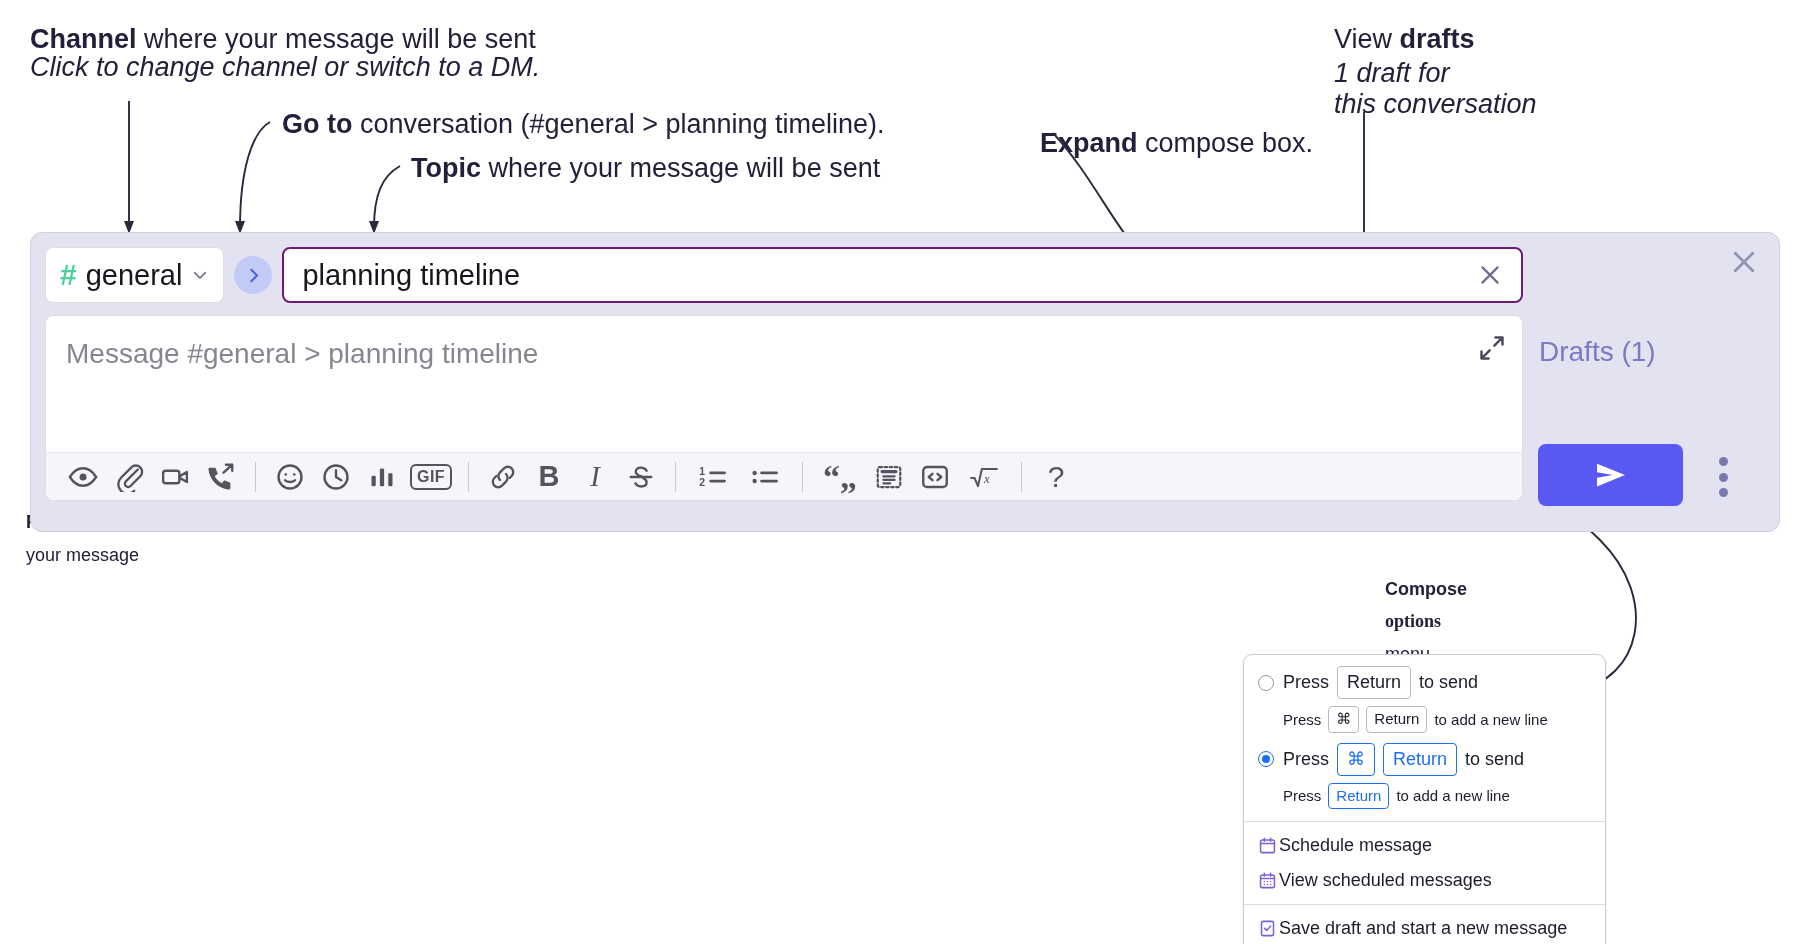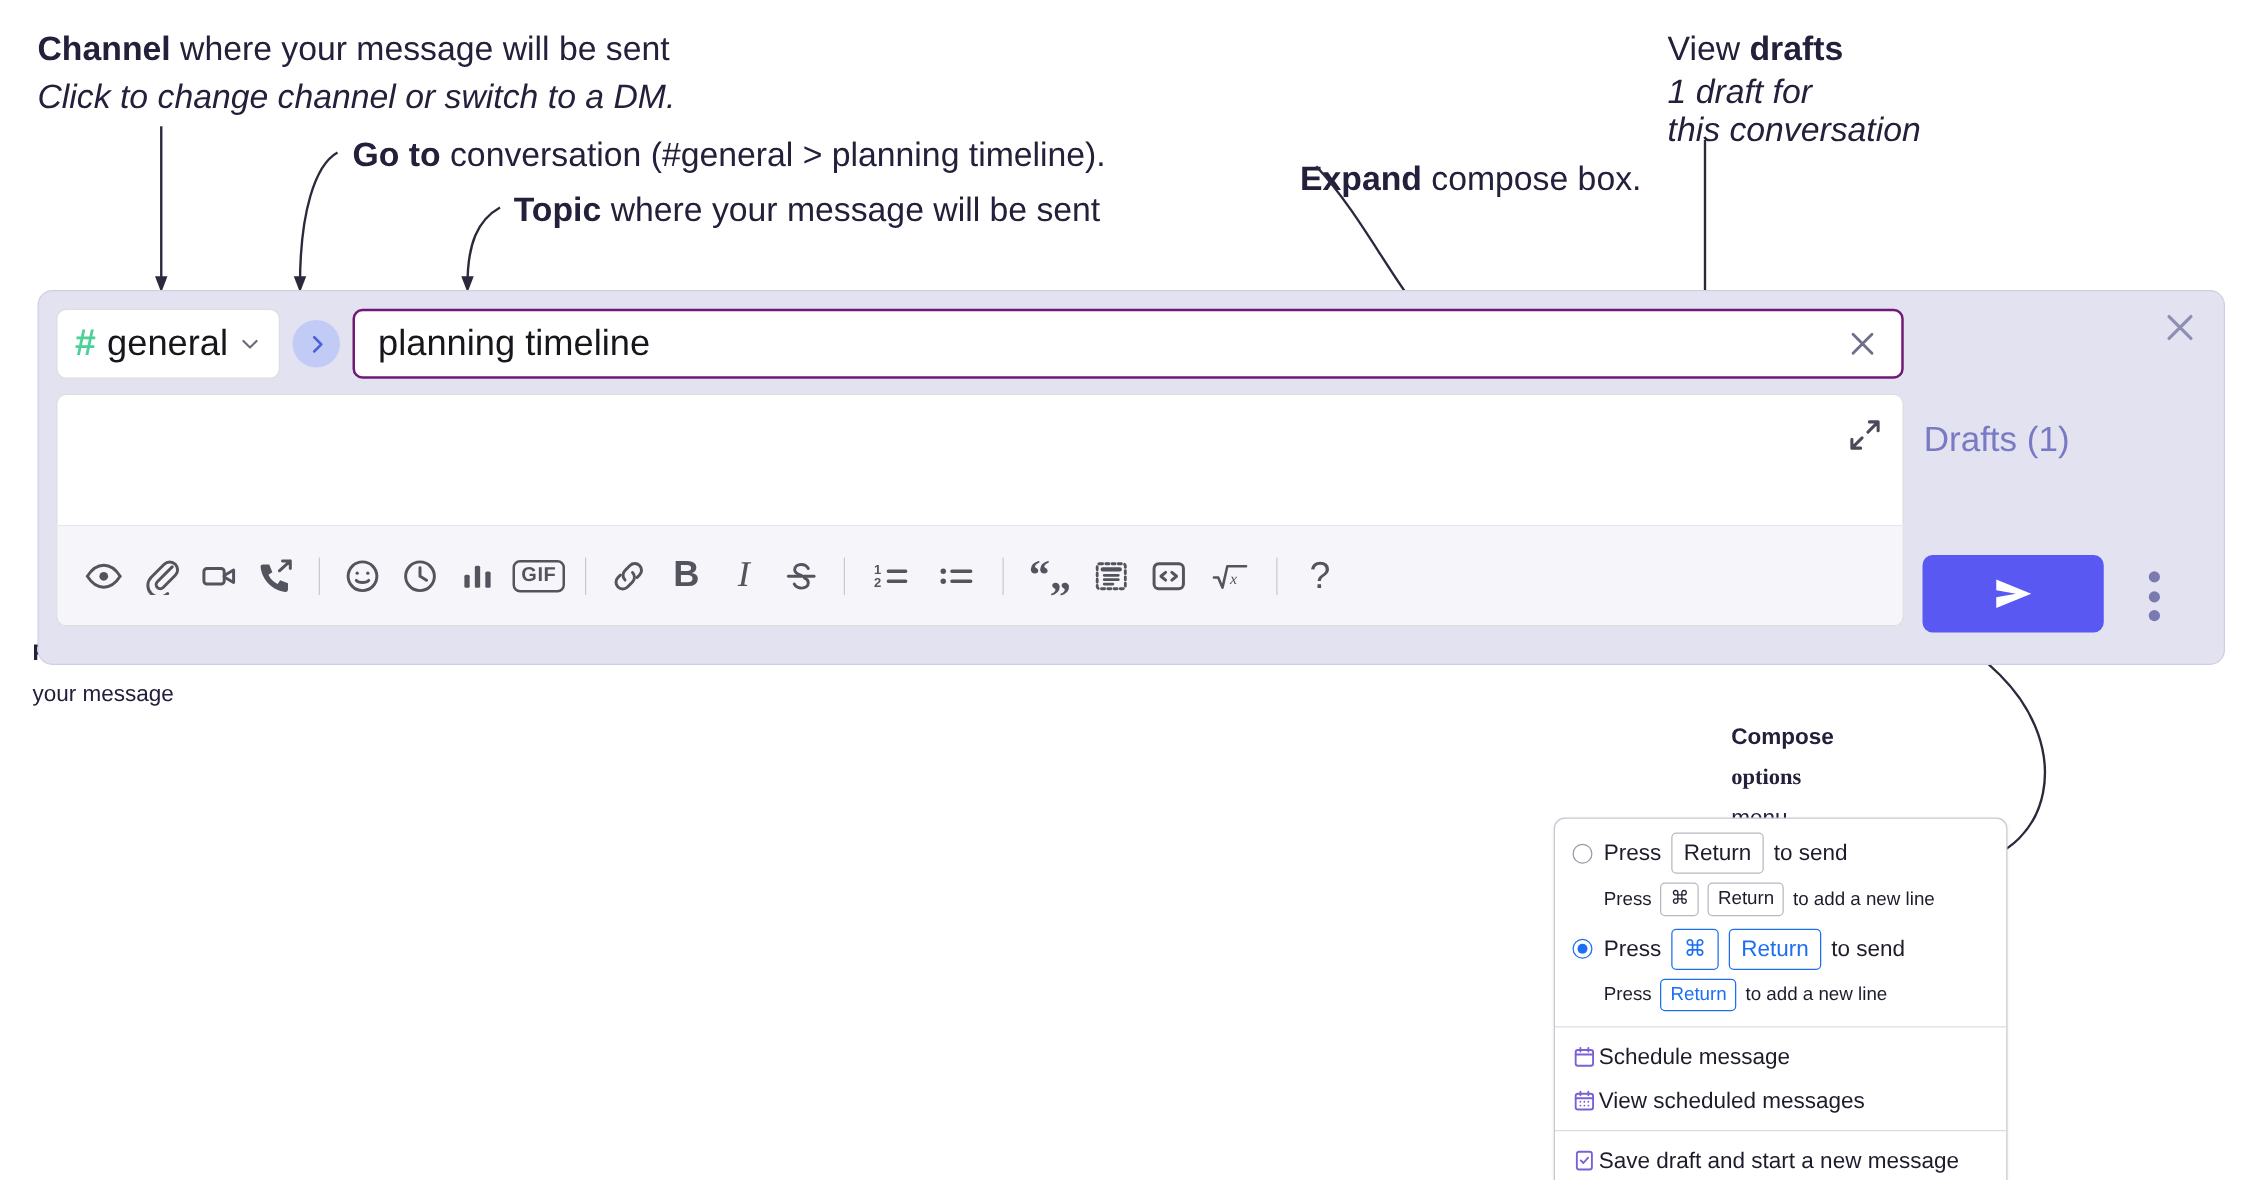--- a/index.html
+++ b/index.html
@@ -67,21 +67,21 @@
   }
   .editor-placeholder {
     position:absolute; left:20px; top:22px; font-size:28px; color:#868691;
   }
   .expand-btn {
     position:absolute; right:16px; top:18px; width:28px; height:28px;
     color:#4a4a5a; cursor:pointer;
   }
 
   .toolbar {
-    position:absolute; left:0; right:0; bottom:0; height:80px;
+    position:absolute; left:0; right:0; bottom:0; height:48px;
     background:#f6f6fa; border-top:1px solid #e7e7ef;
     display:flex; align-items:center; padding:0 14px; gap:0;
   }
   .tb {
     width:46px; height:46px; display:flex; align-items:center; justify-content:center;
     color:#54545f; cursor:pointer; flex:0 0 auto;
   }
   .tb svg { width:30px; height:30px; }
   .tb.wide { width:52px; }
   .tb-sep { width:1px; height:30px; background:#c9c9d4; margin:0 11px; flex:0 0 auto; }
@@ -143,21 +143,21 @@
   .menu-item svg { width:19px; height:19px; color:#7b60d6; flex:0 0 auto; }
 </style>
 </head>
 <body>
 
 <div class="stage">
 
   <div class="anno a-lg" style="left:30px; top:22px;">
     <b>Channel</b><span> where your message will be sent</span>
   </div>
-  <div class="anno a-lg" style="left:30px; top:60px;">
+  <div class="anno a-lg" style="left:30px; top:50px;">
     <i>Click to change channel or switch to a DM.</i>
   </div>
 
   <div class="anno a-lg" style="left:282px; top:107px;">
     <b>Go to</b><span> conversation (#general &gt; planning timeline).</span>
   </div>
 
   <div class="anno a-lg" style="left:411px; top:151px;">
     <b>Topic</b><span> where your message will be sent</span>
   </div>
@@ -278,20 +278,21 @@
           <span class="topic-text">planning timeline</span>
           <span class="topic-clear">
             <svg viewBox="0 0 24 24" fill="none" stroke="currentColor" stroke-width="2.1" stroke-linecap="round">
                 <path d="M5 5 L19 19 M19 5 L5 19"></path>
               </svg>
           </span>
         </div>
       </div>
 
       <div class="editor">
+        <div class="editor-placeholder">Message #general &gt; planning timeline</div>
 
         <div class="expand-btn">
           <svg viewBox="0 0 24 24" fill="none" stroke="currentColor" stroke-width="2.1" stroke-linecap="round" stroke-linejoin="round">
             <path d="M14 10 L21 3 M21 3 H15 M21 3 V9"></path>
             <path d="M10 14 L3 21 M3 21 H9 M3 21 V15"></path>
           </svg>
         </div>
 
         <div class="toolbar">
 

